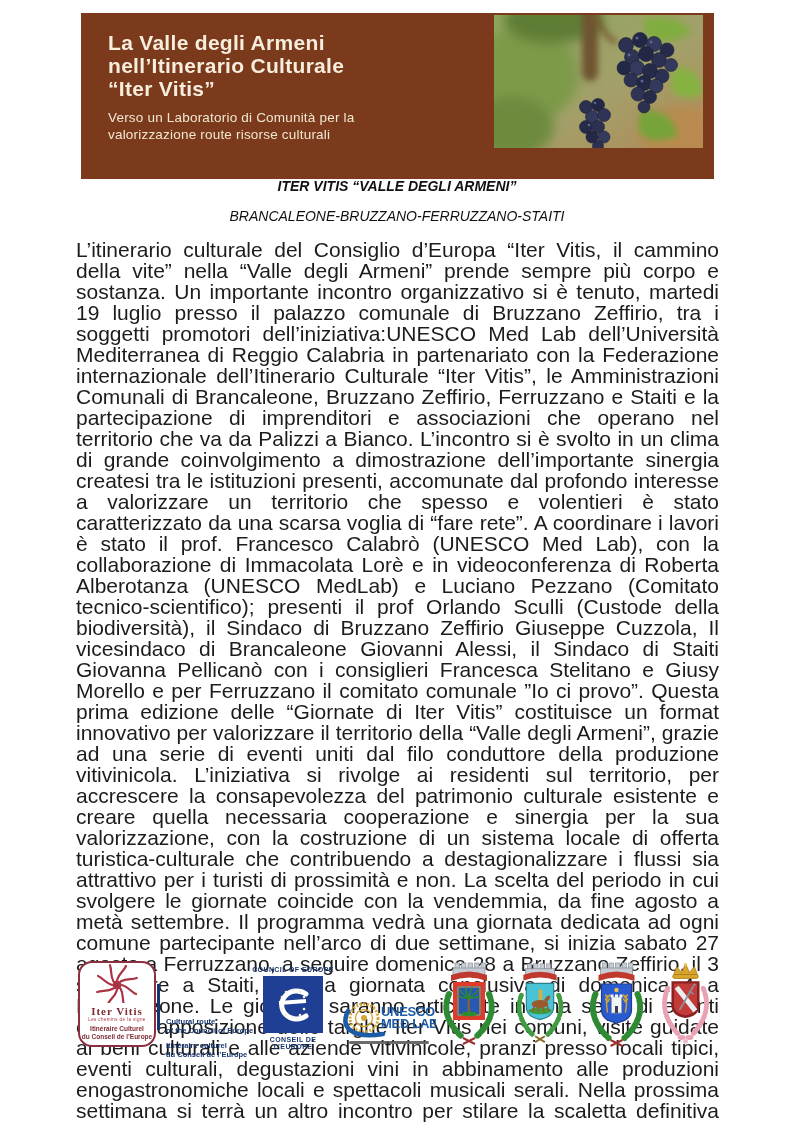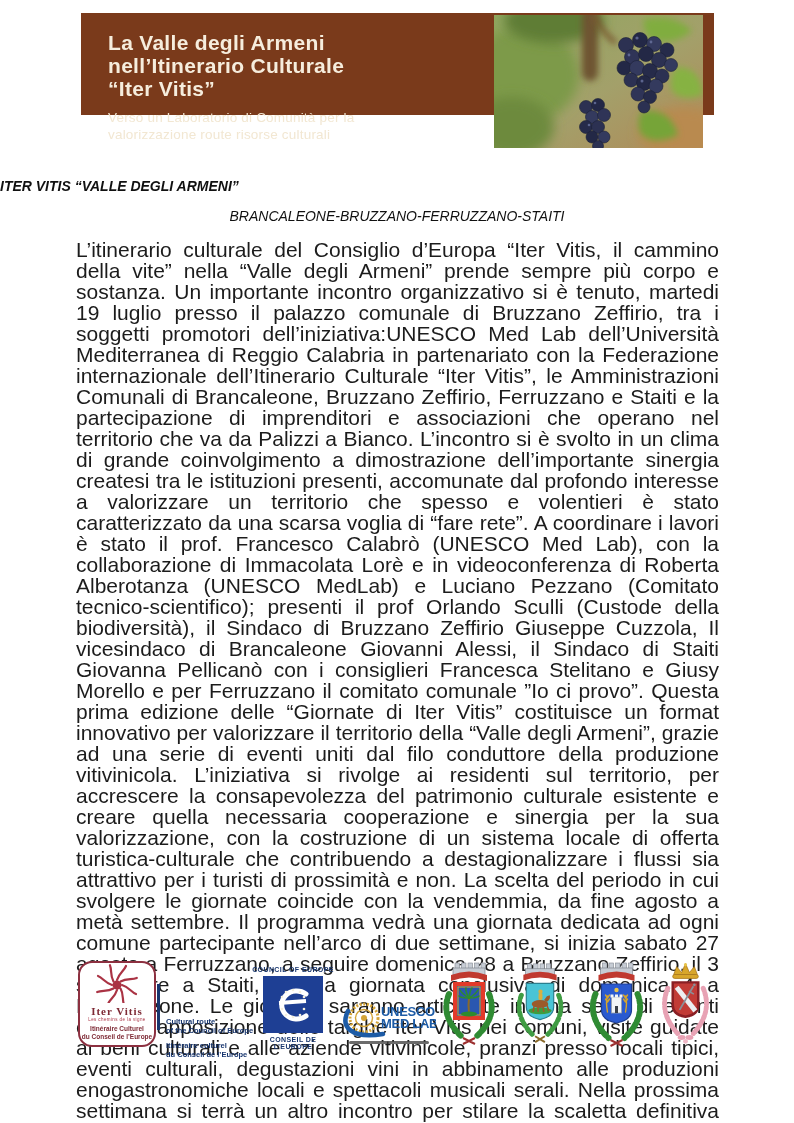--- a/index.html
+++ b/index.html
@@ -1,27 +1,27 @@
 <!DOCTYPE html>
 <html><head>
 <meta charset="utf-8">
 <style>
   html,body{margin:0;padding:0;background:#ffffff;}
   .page{position:relative;width:794px;height:1123px;background:#ffffff;overflow:hidden;
         font-family:"Liberation Sans",sans-serif;}
 
   
-  .banner{position:absolute;left:81px;top:13px;width:633px;height:102px;background:#7a3a1b;}
+  .banner{position:absolute;left:81px;top:13px;width:633px;height:166px;background:#7a3a1b;}
   .banner-text{position:absolute;left:27px;top:18px;width:390px;}
   .banner-title{color:#f6eddd;font-weight:bold;font-size:21px;line-height:23px;letter-spacing:.3px;}
   .banner-subtitle{margin-top:10px;color:#f2e7d2;font-size:13.5px;line-height:16.5px;font-weight:normal;letter-spacing:.2px;}
   .banner-photo{position:absolute;left:413px;top:2px;width:209px;height:133px;overflow:hidden;}
 
   
-  .article-title{position:absolute;left:0;right:0;top:178px;text-align:left;
+  .article-title{position:absolute;left:0;right:0;top:178px;text-align:center;
                  font-size:14px;font-weight:bold;font-style:italic;color:#111;}
   .article-subtitle{position:absolute;left:0;right:0;top:208px;text-align:center;
                  font-size:14px;font-style:italic;color:#111;}
   .article-body{position:absolute;left:76px;top:239px;width:643px;text-align:justify;
                 font-size:21px;line-height:21px;color:#1c1c1c;}
 
   
   .itervitis-box{position:absolute;left:78px;top:961px;width:74px;height:82px;
                  border:2px solid #8c3040;border-radius:14px;background:#fff;text-align:center;}
   .itervitis-name{font-family:"Liberation Serif",serif;font-weight:bold;color:#7e2a35;

